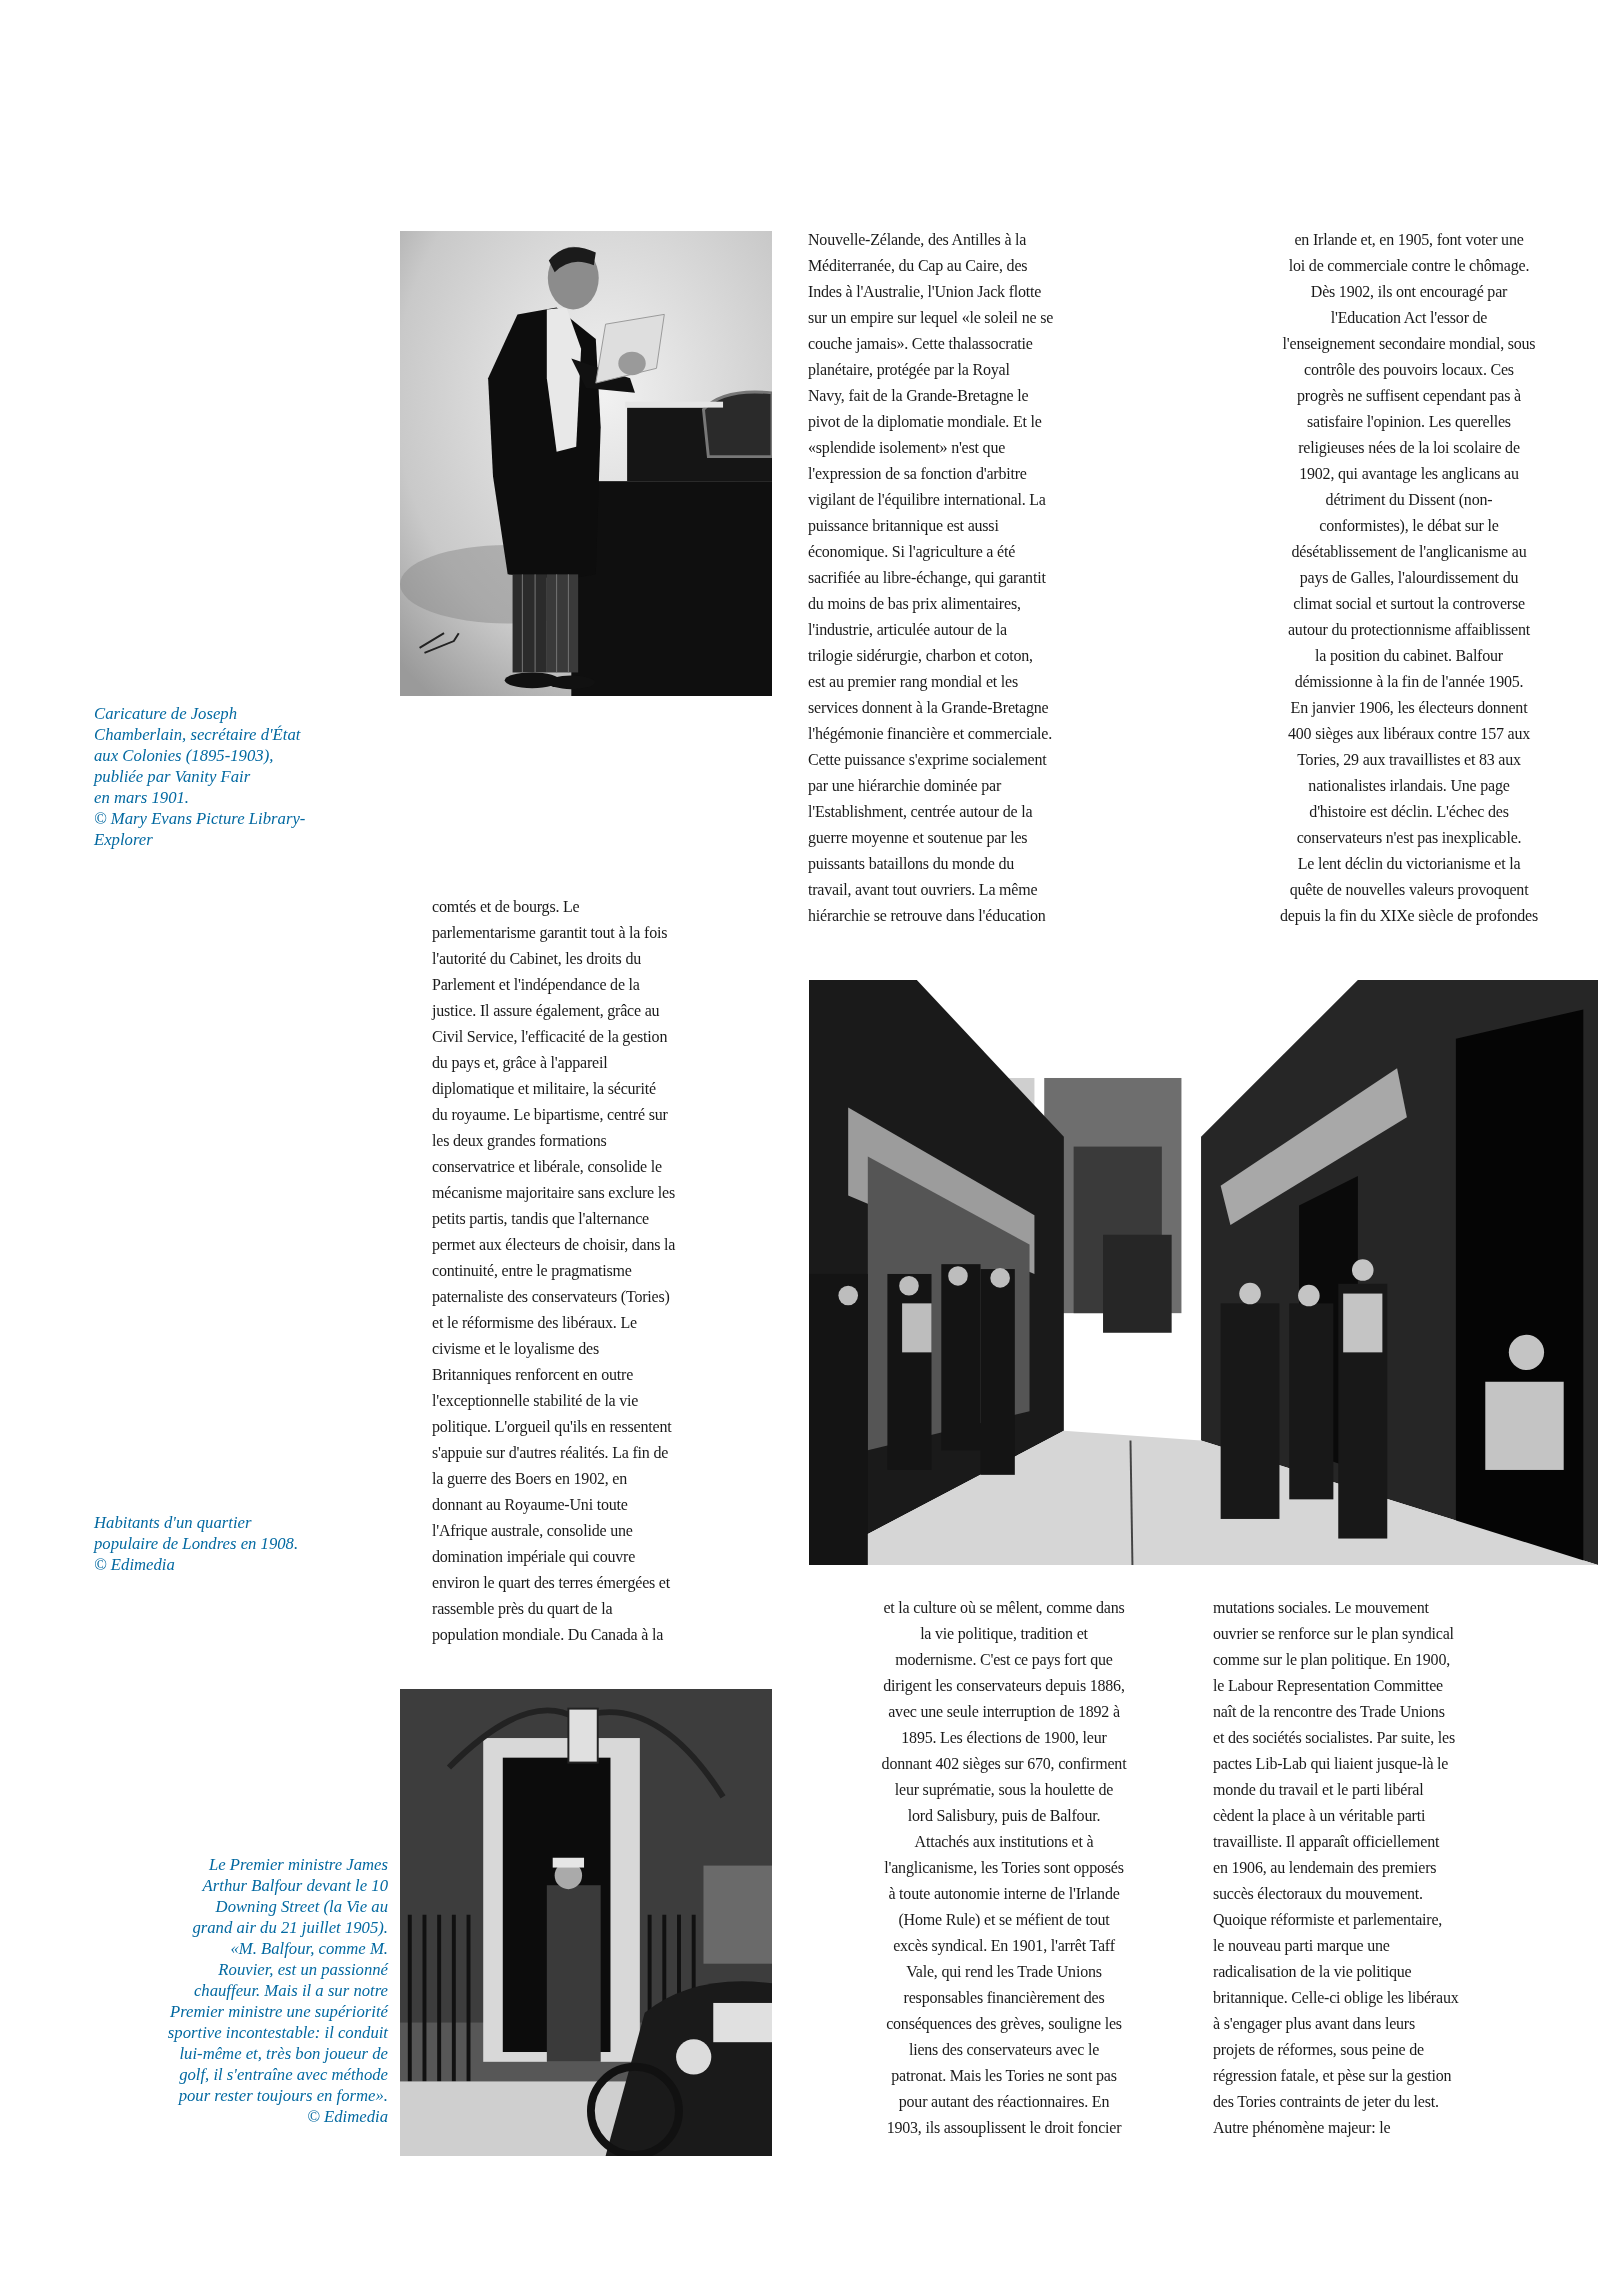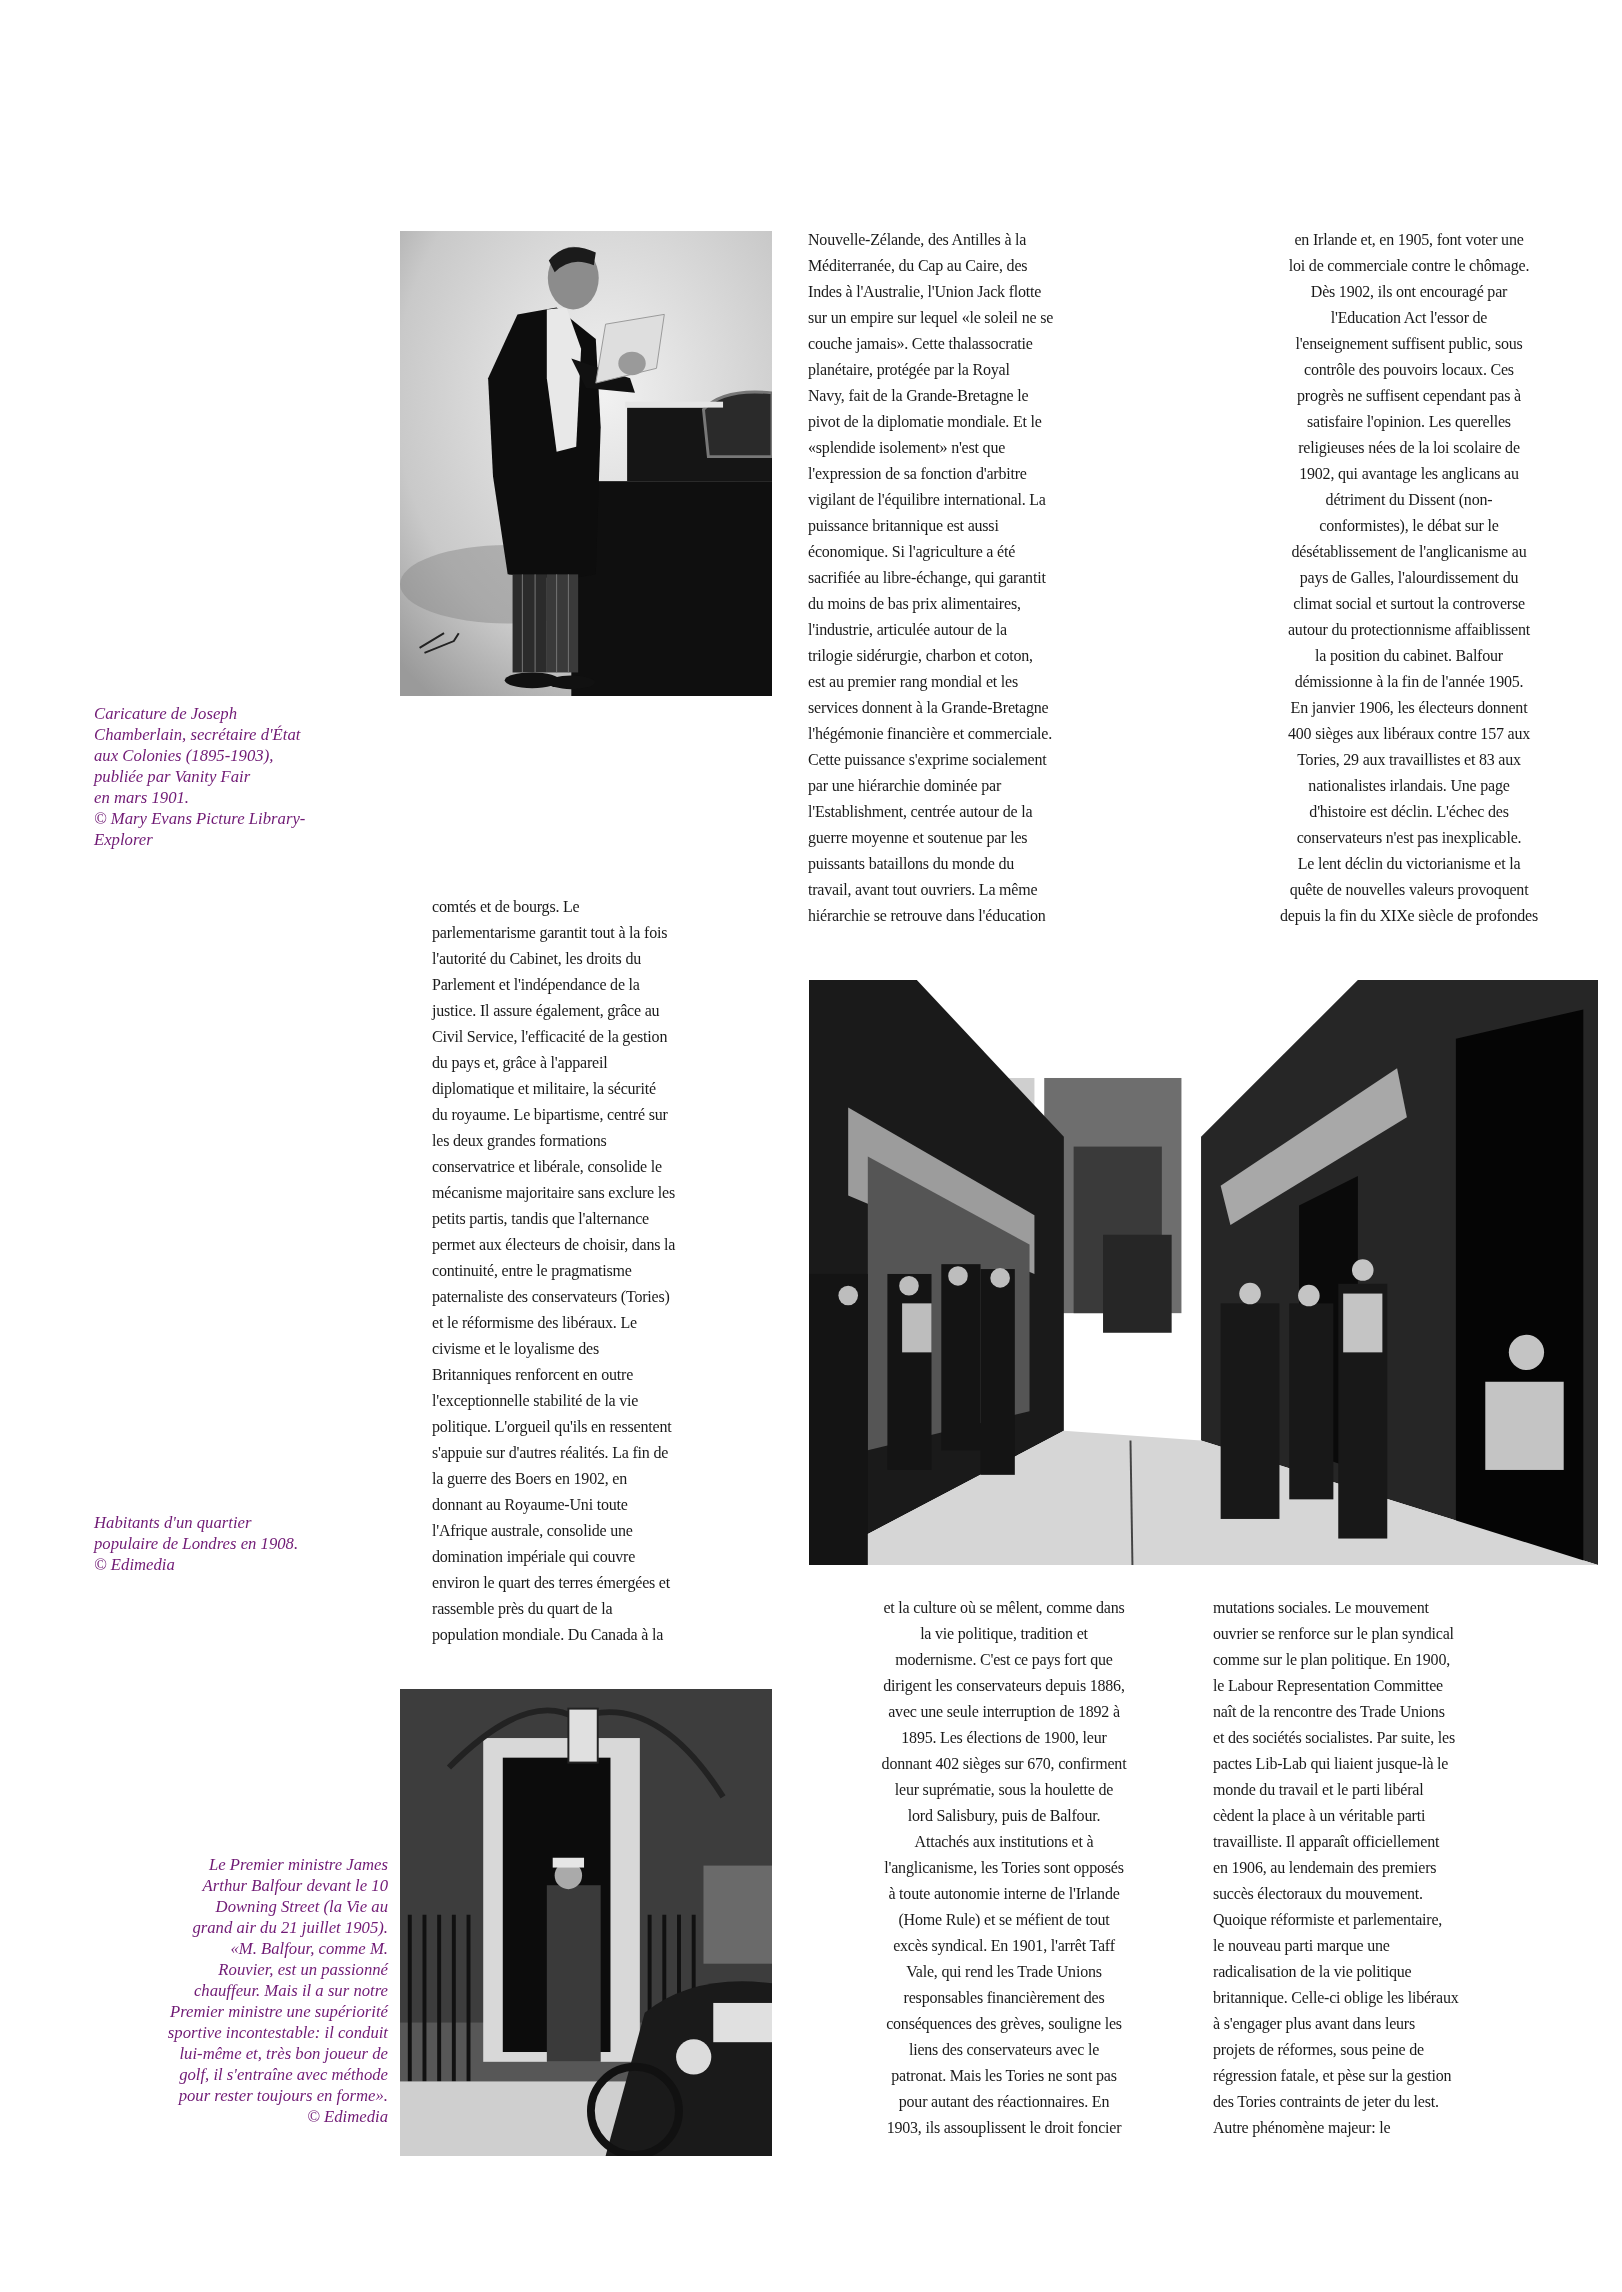--- a/index.html
+++ b/index.html
@@ -7,21 +7,21 @@
       width: 1622px; height: 2293px; position: relative; overflow: hidden;
       font-family: "Liberation Serif", "DejaVu Serif", serif; color: #1a1a1a;
     }
     .col {
       position: absolute; width: 392px;
       font-size: 16px; line-height: 26px; letter-spacing: -0.2px;
     }
     .col .ln { display: block; white-space: nowrap; }
     .caption {
       position: absolute; width: 294px; font-style: italic;
-      font-size: 16.7px; line-height: 21px; color: #701a75;
+      font-size: 16.7px; line-height: 21px; color: #0369a1;
       font-family: "Liberation Serif", "DejaVu Serif", serif;
     }
     .caption .ln { display: block; white-space: nowrap; }
     .photo { position: absolute; overflow: hidden; }
     .photo svg { display: block; width: 100%; height: 100%; }
   </style>
 </head>
 <body>
 
 <div class="caption" style="left:94px; top:703px;">
@@ -244,21 +244,21 @@
     <span class="ln">guerre moyenne et soutenue par les</span>
     <span class="ln">puissants bataillons du monde du</span>
     <span class="ln">travail, avant tout ouvriers. La même</span>
     <span class="ln">hiérarchie se retrouve dans l'éducation</span>
   </div>
 <div class="col" style="left:1213px; top:227px;text-align:center;">
     <span class="ln">en Irlande et, en 1905, font voter une</span>
     <span class="ln">loi de commerciale contre le chômage.</span>
     <span class="ln">Dès 1902, ils ont encouragé par</span>
     <span class="ln">l'Education Act l'essor de</span>
-    <span class="ln">l'enseignement suffisent public, sous</span>
+    <span class="ln">l'enseignement secondaire mondial, sous</span>
     <span class="ln">contrôle des pouvoirs locaux. Ces</span>
     <span class="ln">progrès ne suffisent cependant pas à</span>
     <span class="ln">satisfaire l'opinion. Les querelles</span>
     <span class="ln">religieuses nées de la loi scolaire de</span>
     <span class="ln">1902, qui avantage les anglicans au</span>
     <span class="ln">détriment du Dissent (non-</span>
     <span class="ln">conformistes), le débat sur le</span>
     <span class="ln">désétablissement de l'anglicanisme au</span>
     <span class="ln">pays de Galles, l'alourdissement du</span>
     <span class="ln">climat social et surtout la controverse</span>

